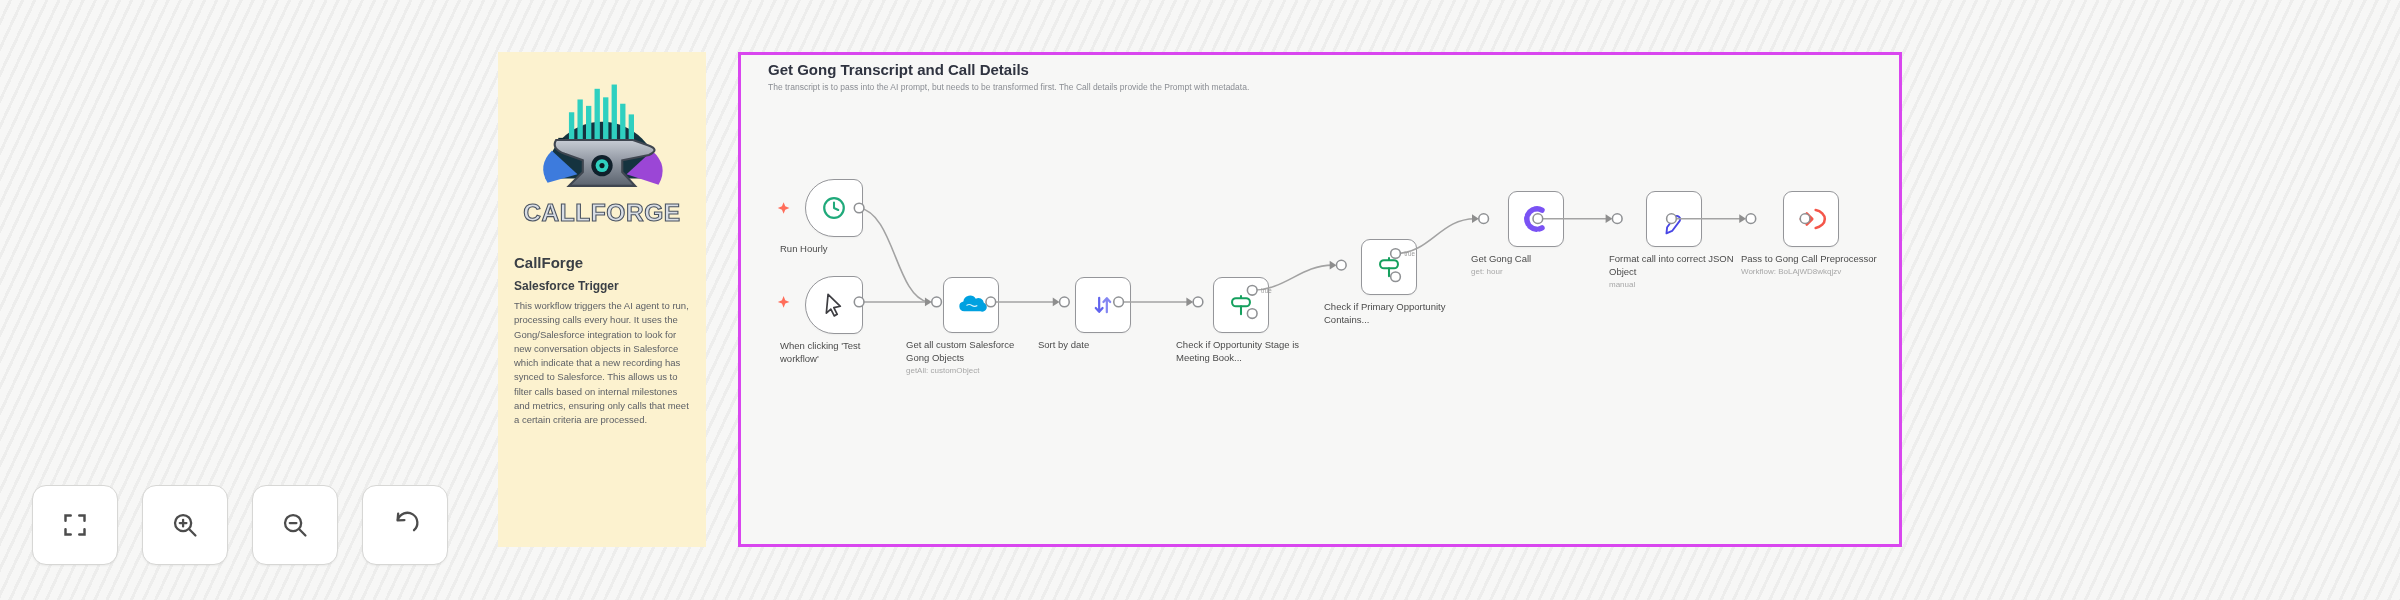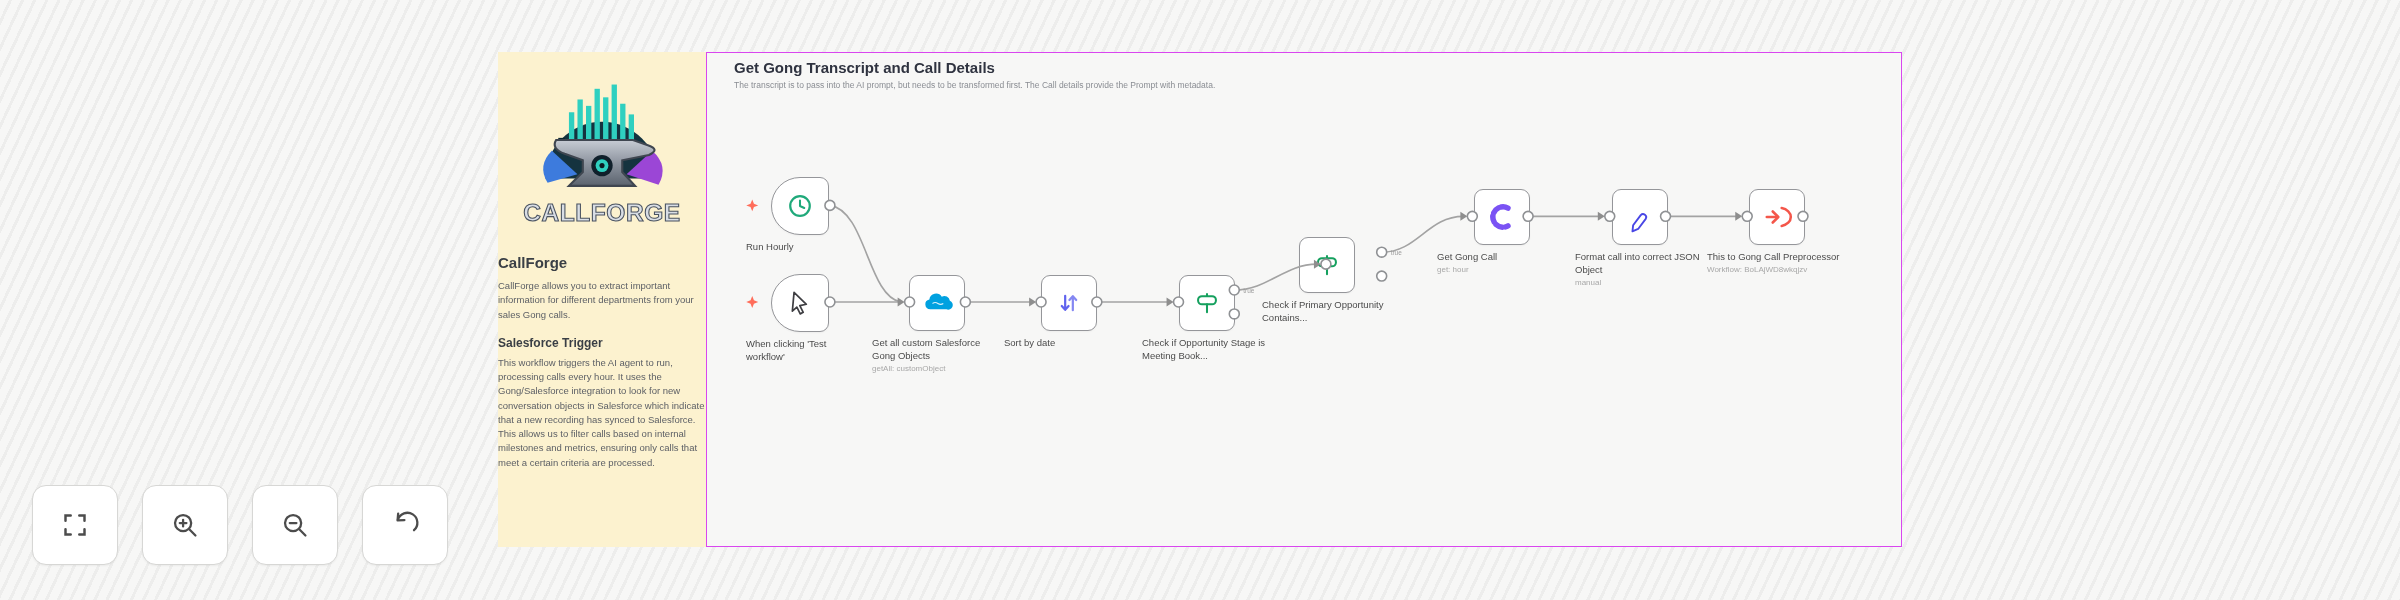--- a/index.html
+++ b/index.html
@@ -3,27 +3,27 @@
 <meta charset="utf-8">
 <style>
   html,body{margin:0;padding:0;}
   body{
     width:2400px;height:600px;position:relative;overflow:hidden;
     font-family:"Liberation Sans",sans-serif;
     background:repeating-linear-gradient(115deg,#f7f7f6 0px,#f7f7f6 8px,#ededec 8px,#ededec 11px);
   }
   .panel{position:absolute;left:498px;top:52px;width:1404px;height:495px;display:flex;}
   
-  .sidebar{width:208px;height:100%;background:#fcf2cf;box-sizing:border-box;padding:14px 0;flex:none;}
+  .sidebar{width:208px;height:100%;background:#fcf2cf;box-sizing:border-box;padding:14px 16px;flex:none;}
   .logo-wrap{width:160px;height:168px;margin:6px auto 10px auto;}
   .sb-title{font-size:15px;font-weight:bold;color:#3a3f45;margin:14px 0 8px 0;}
   .sb-body{font-size:9.5px;line-height:1.5;color:#5d6066;margin:0 0 14px 0;}
   .sb-sub{font-size:12px;font-weight:bold;color:#3a3f45;margin:0 0 6px 0;}
   
-  .canvas{position:relative;flex:1;height:100%;background:#f7f7f6;border:1px solid #d946ef;box-sizing:border-box;}
+  .canvas{position:relative;flex:1;height:100%;background:#f7f7f6;border:3px solid #d946ef;box-sizing:border-box;margin-left:32px;}
   .cv-title{position:absolute;left:27px;top:6px;font-size:15px;font-weight:bold;color:#2f3340;}
   .cv-subtitle{position:absolute;left:27px;top:27px;font-size:8.5px;color:#8a8d93;}
   
   .node-wrap{position:absolute;z-index:1;}
   .node{box-sizing:border-box;background:#ffffff;border:1.4px solid #95969a;border-radius:9px;
         display:flex;align-items:center;justify-content:center;box-shadow:0 1px 2px rgba(0,0,0,.04);}
   .node.sq{width:56px;height:56px;}
   .node.trigger{width:58px;height:58px;border-radius:29px 9px 9px 29px;}
   .node-caption{position:absolute;top:62px;left:50%;transform:translateX(-50%);width:130px;
         text-align:left;font-size:9.5px;line-height:1.35;color:#4b4b4b;}
@@ -76,21 +76,20 @@
 
         <path d="M32,60 L104,60 L118,65 Q130,69 119,74 L94,79 L94,90 L106,103 L44,103 L57,90 L57,79 L40,73 Q27,68 32,60 Z" fill="url(#anvG)" stroke="#3f4650" stroke-width="2"></path>
         <circle cx="75" cy="84" r="10" fill="#10202b"></circle>
         <circle cx="75" cy="84" r="6" fill="#2fd0c0"></circle>
         <circle cx="75" cy="84" r="2.4" fill="#0c1a22"></circle>
 
         <text x="75" y="136" text-anchor="middle" font-family="Liberation Sans, sans-serif" font-size="23" font-weight="bold" fill="#d9dee5" stroke="#4a5361" stroke-width="1" letter-spacing="0.5">CALLFORGE</text>
       </svg>
     </div>
     <div class="sb-title">CallForge</div>
-    <p class="sb-body">CallForge allows you to extract important information for different departments from your sales Gong calls.</p>
     <div class="sb-sub">Salesforce Trigger</div>
     <p class="sb-body">This workflow triggers the AI agent to run, processing calls every hour. It uses the Gong/Salesforce integration to look for new conversation objects in Salesforce which indicate that a new recording has synced to Salesforce. This allows us to filter calls based on internal milestones and metrics, ensuring only calls that meet a certain criteria are processed.</p>
   </div>
 
   <div class="canvas">
     <div class="cv-title">Get Gong Transcript and Call Details</div>
     <div class="cv-subtitle">The transcript is to pass into the AI prompt, but needs to be transformed first. The Call details provide the Prompt with metadata.</div>
 
     <div class="node-wrap" style="left:64px;top:124px;">
       <div class="node trigger">
@@ -144,21 +143,21 @@
           <g stroke="#15a05e" stroke-width="2.4" fill="#ffffff" stroke-linecap="round" stroke-linejoin="round">
             <path d="M20,9.5 V12"></path>
             <rect x="9.5" y="12" width="21" height="9.5" rx="4.5"></rect>
             <path d="M20,21.5 V31"></path>
           </g>
         </svg>
       </div>
       <div class="node-caption">Check if Opportunity Stage is Meeting Book...</div>
     </div>
 
-    <div class="node-wrap" style="left:592px;top:184px;text-decoration:underline;">
+    <div class="node-wrap" style="left:620px;top:184px;text-decoration:underline;">
       <div class="node sq">
         <svg viewBox="0 0 40 40" width="34" height="34">
           <g stroke="#15a05e" stroke-width="2.4" fill="#ffffff" stroke-linecap="round" stroke-linejoin="round">
             <path d="M20,9.5 V12"></path>
             <rect x="9.5" y="12" width="21" height="9.5" rx="4.5"></rect>
             <path d="M20,21.5 V31"></path>
           </g>
         </svg>
       </div>
       <div class="node-caption">Check if Primary Opportunity Contains...</div>
@@ -192,21 +191,21 @@
       <div class="node sq">
         <svg viewBox="0 0 40 40" width="34" height="34">
           <g stroke="#f4564a" stroke-width="3" fill="none" stroke-linecap="round" stroke-linejoin="round">
             <path d="M8,20 H20"></path>
             <path d="M15,13.5 L21.5,20 L15,26.5"></path>
             <path d="M25.5,9.5 a14,10.8 0 0 1 0,21"></path>
           </g>
         </svg>
       </div>
       <div class="node-caption" style="width:140px;">
-        <span>This to Gong Call Preprocessor</span>
+        <span>Pass to Gong Call Preprocessor</span>
         <div class="node-sub">Workflow: BoLAjWD8wkqjzv</div>
       </div>
     </div>
 
     <svg class="wires" viewBox="0 0 1196 495">
       <g fill="none" stroke="#a3a3a3" stroke-width="1.6">
         <path d="M122,153 C158,158 160,244 193,250"></path>
         <path d="M122,250 H193"></path>
         <path d="M258,250 H325"></path>
         <path d="M390,250 H463"></path>

